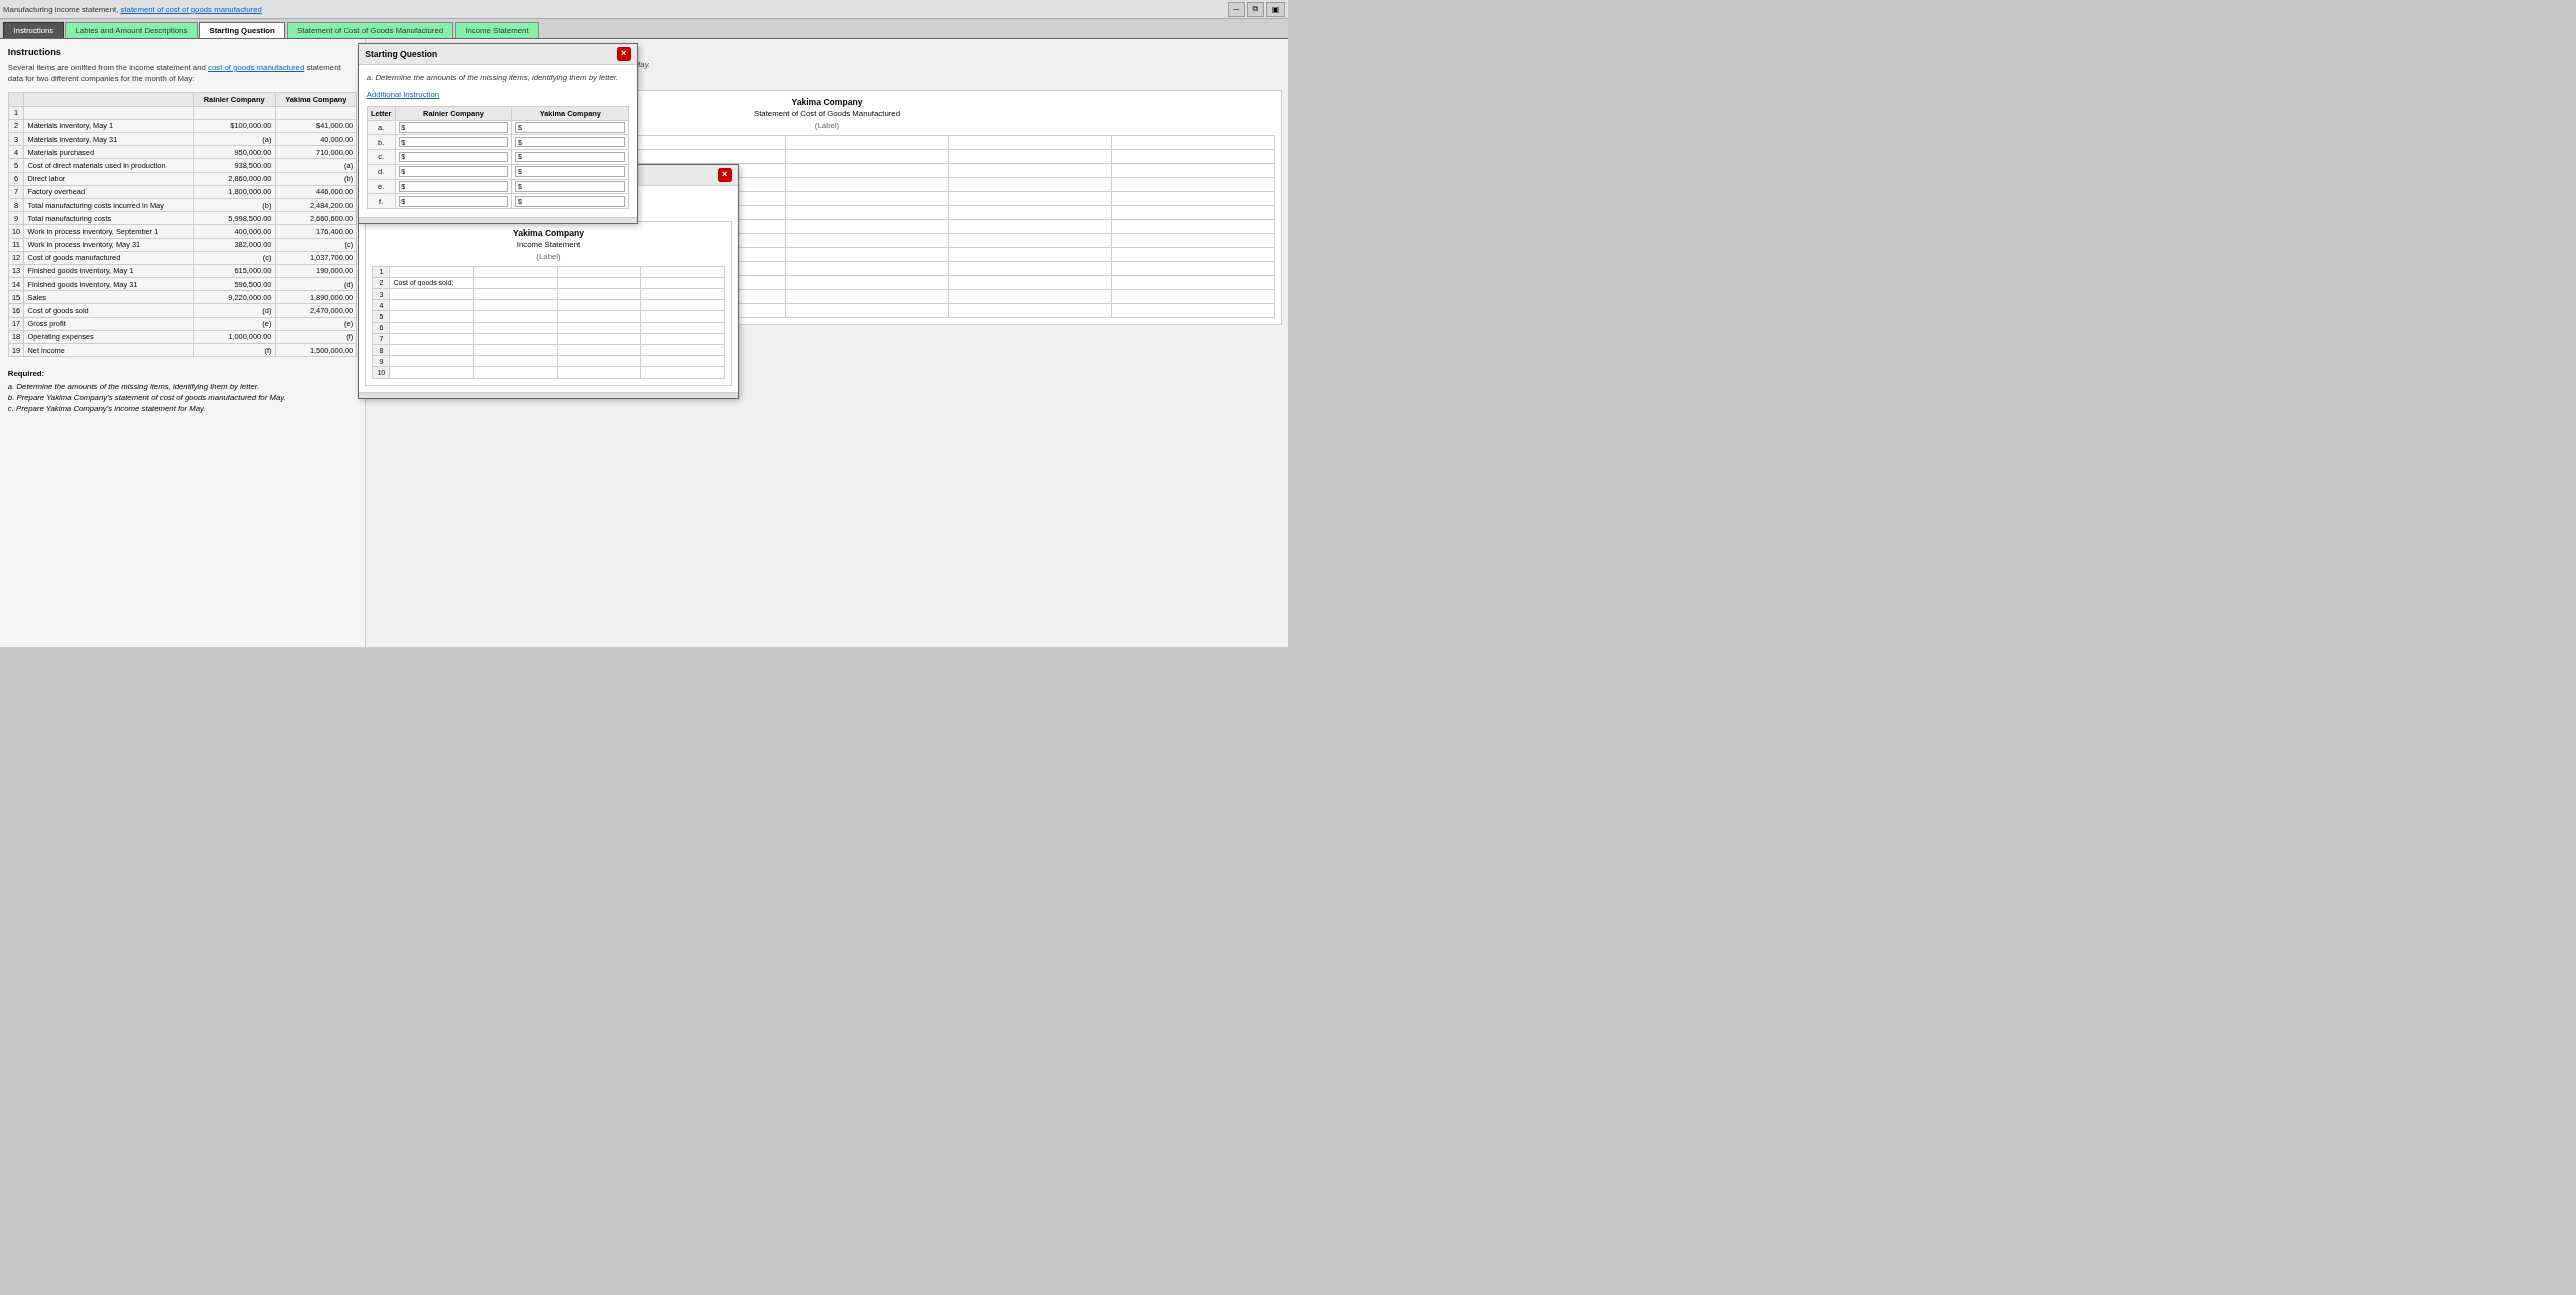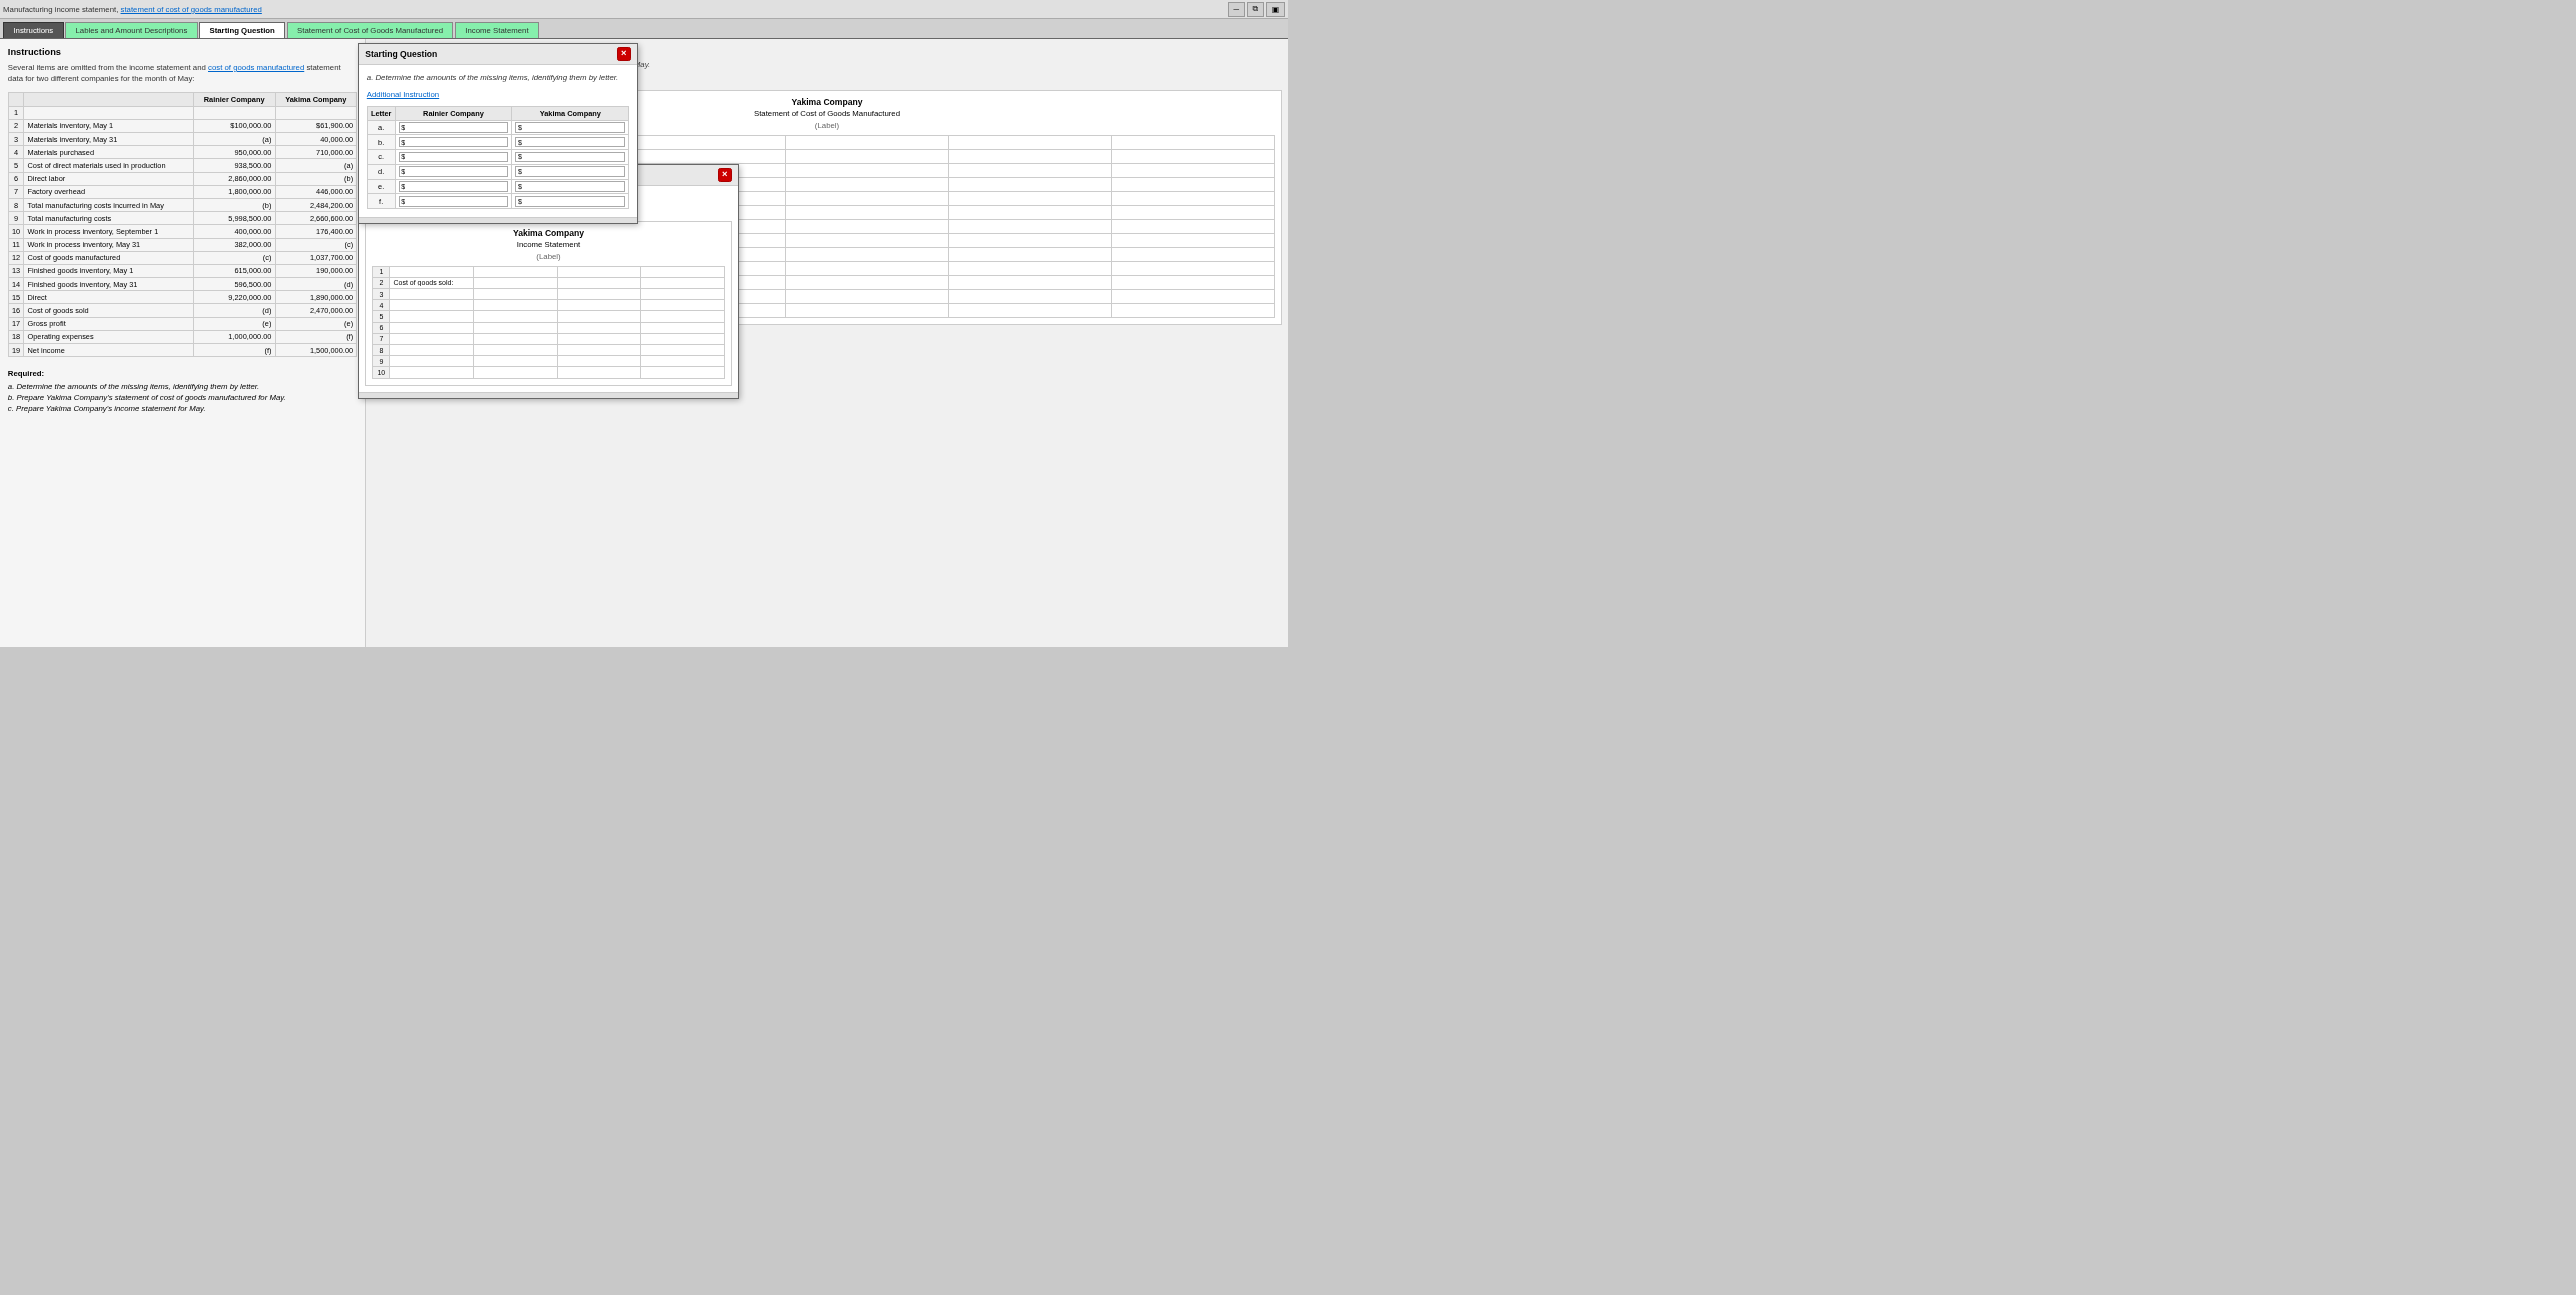--- a/index.html
+++ b/index.html
@@ -424,21 +424,21 @@
       <tr>
             <td class="row-num">1</td>
             <td class="label-cell"></td>
             <td class="value-cell"></td>
             <td class="value-cell"></td>
           </tr>
           <tr>
             <td class="row-num">2</td>
             <td class="label-cell">Materials inventory, May 1</td>
             <td class="value-cell">$100,000.00</td>
-            <td class="value-cell">$61,900.00</td>
+            <td class="value-cell">$41,000.00</td>
           </tr>
           <tr>
             <td class="row-num">3</td>
             <td class="label-cell">Materials inventory, May 31</td>
             <td class="value-cell">(a)</td>
             <td class="value-cell">40,000.00</td>
           </tr>
           <tr>
             <td class="row-num">4</td>
             <td class="label-cell">Materials purchased</td>
@@ -500,21 +500,21 @@
             <td class="value-cell">190,000.00</td>
           </tr>
           <tr>
             <td class="row-num">14</td>
             <td class="label-cell">Finished goods inventory, May 31</td>
             <td class="value-cell">596,500.00</td>
             <td class="value-cell">(d)</td>
           </tr>
           <tr>
             <td class="row-num">15</td>
-            <td class="label-cell">Direct</td>
+            <td class="label-cell">Sales</td>
             <td class="value-cell">9,220,000.00</td>
             <td class="value-cell">1,890,000.00</td>
           </tr>
           <tr>
             <td class="row-num">16</td>
             <td class="label-cell">Cost of goods sold</td>
             <td class="value-cell">(d)</td>
             <td class="value-cell">2,470,000.00</td>
           </tr>
           <tr>

